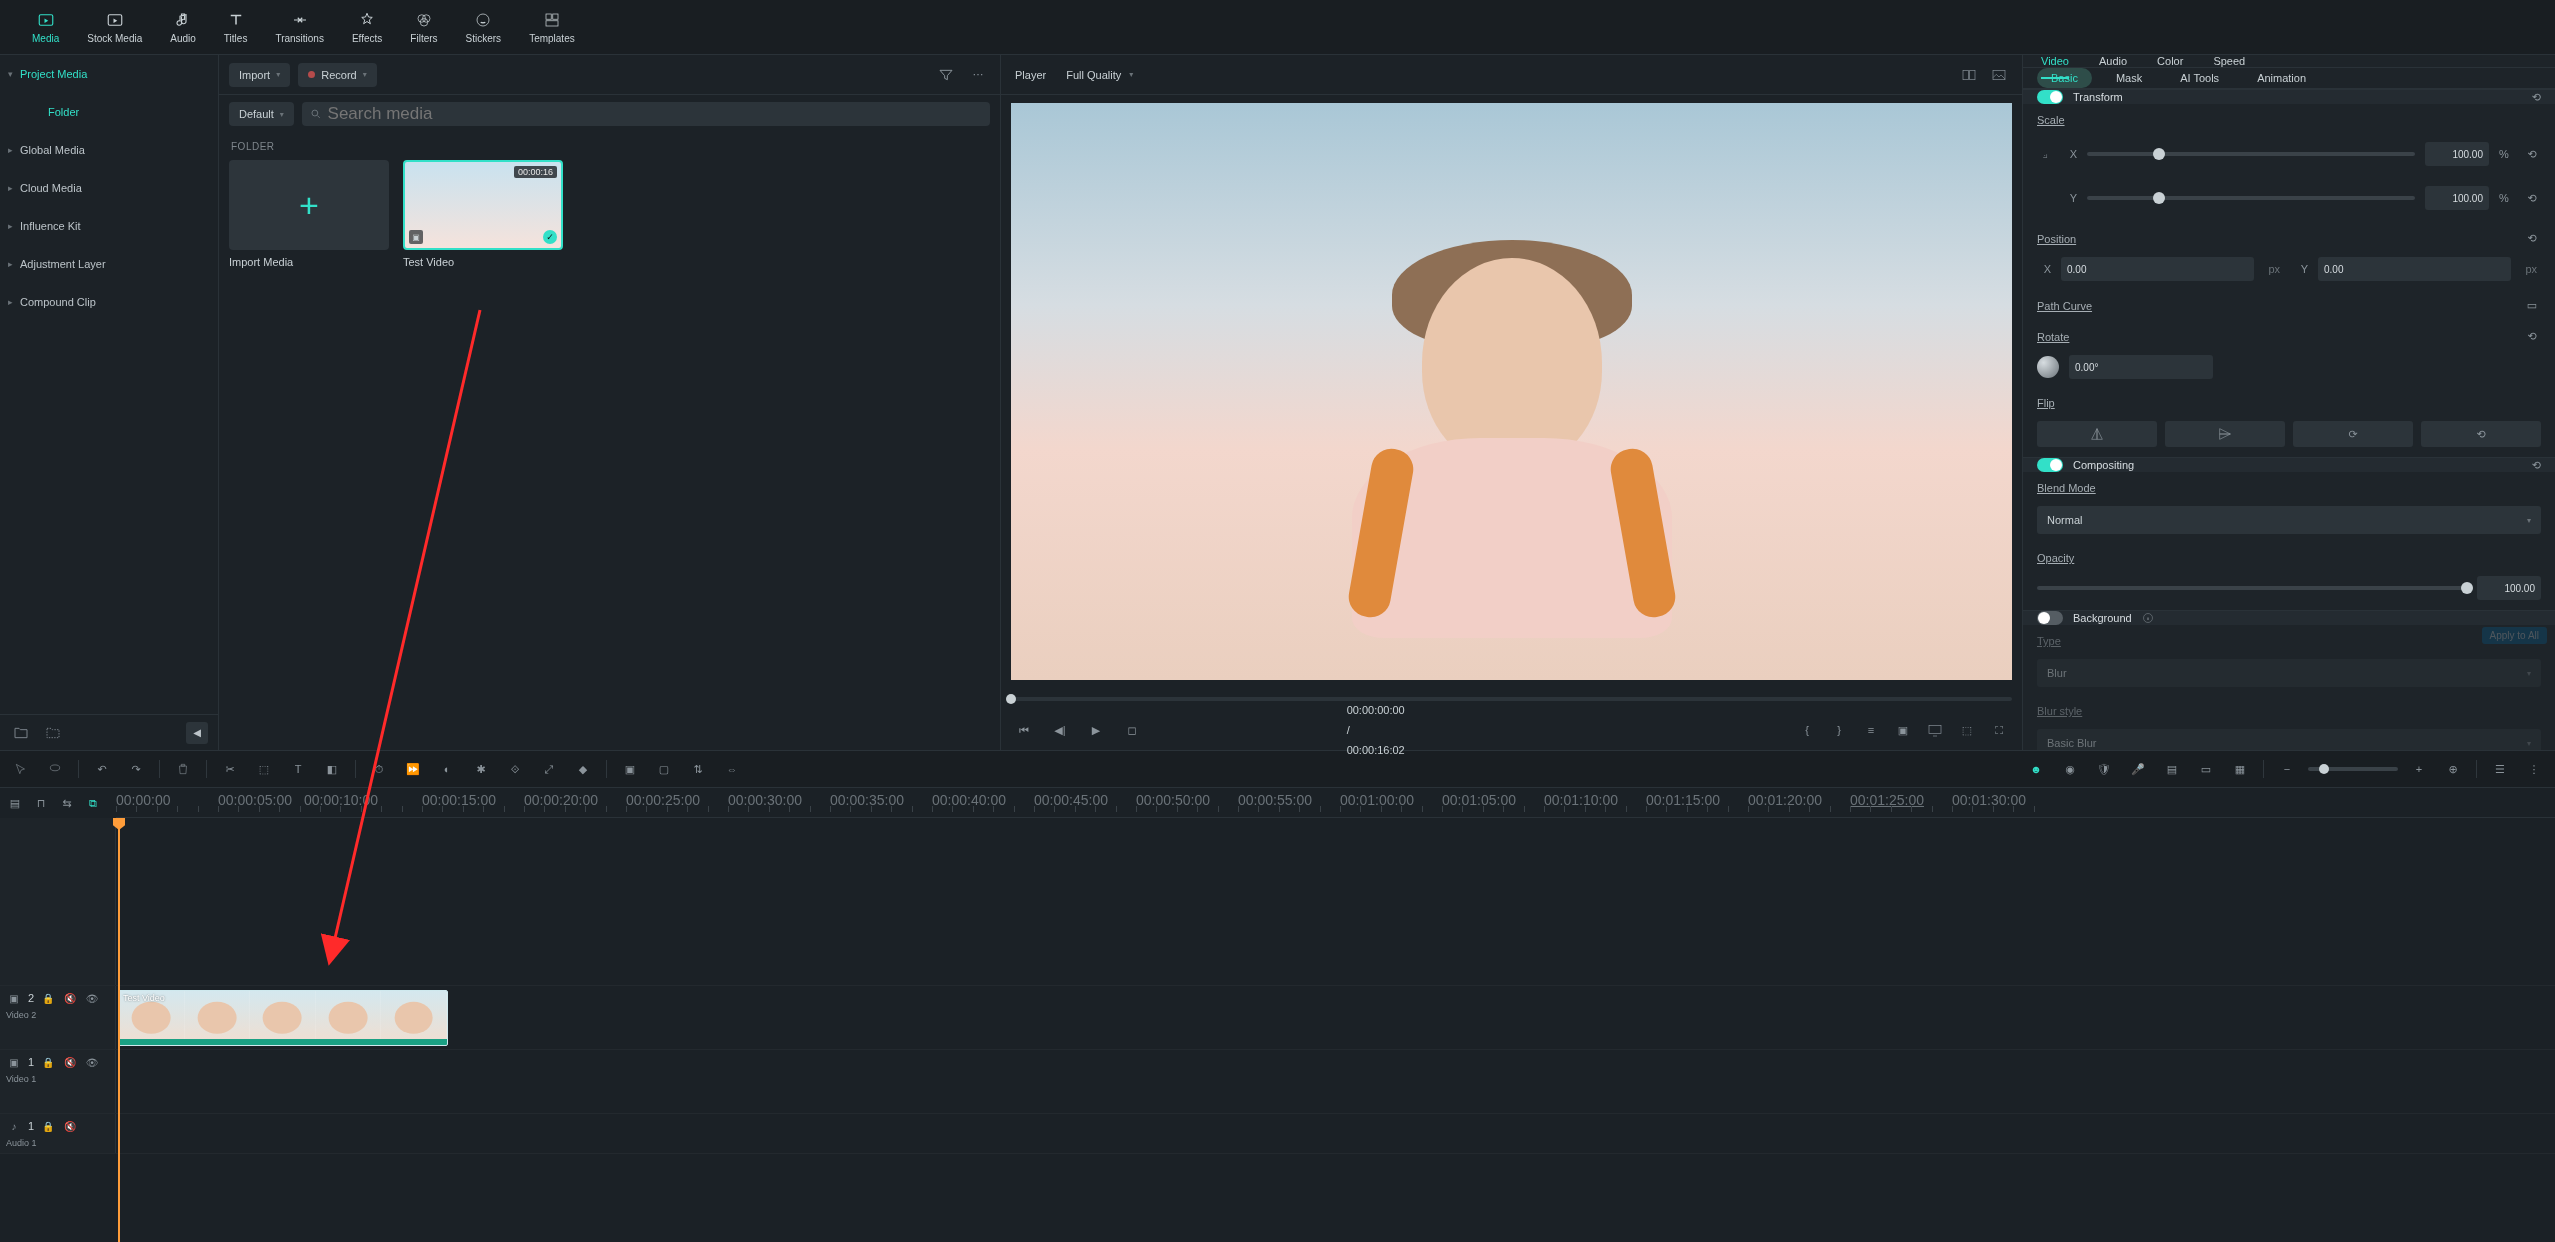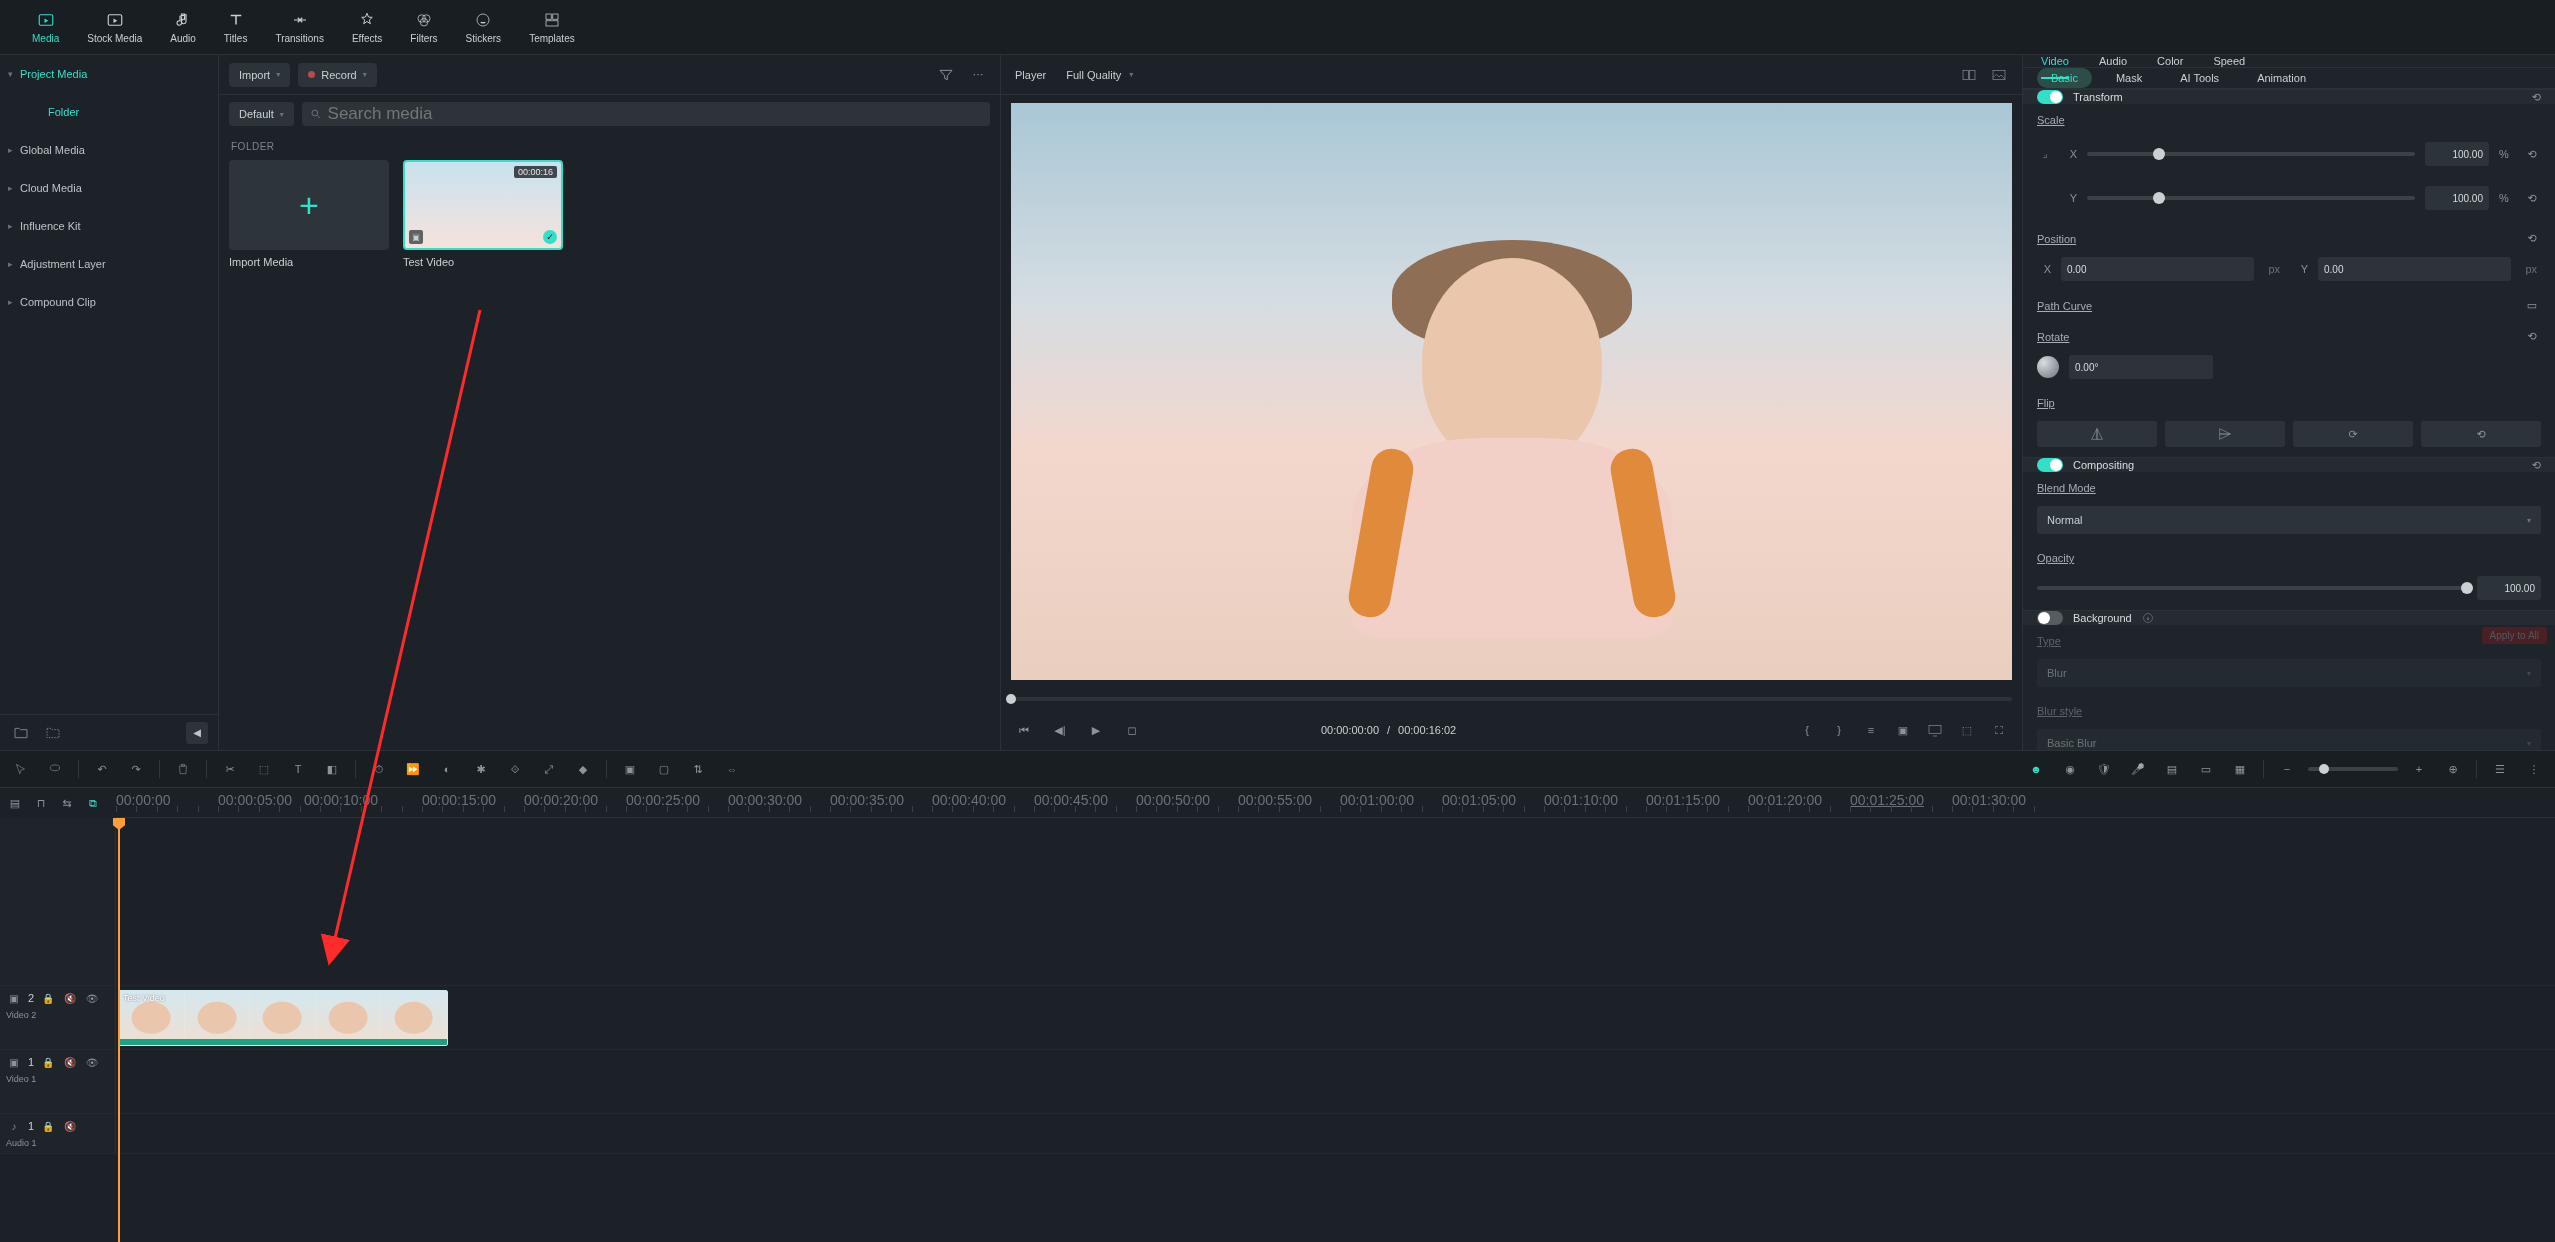--- a/index.html
+++ b/index.html
@@ -61,21 +61,21 @@
 .bust .head { width:180px; height:210px; background:#e9c6ac; border-radius:50% 50% 46% 46%; margin:0 auto; position:relative; }
 .bust .hair { position:absolute; top:-18px; left:50%; transform:translateX(-50%); width:240px; height:110px; background:#8e6f55; border-radius:50% 50% 40% 40%; }
 .bust .body { width:320px; height:200px; background:#f2cfc7; border-radius:40% 40% 10% 10%; margin:-30px auto 0; position:relative; }
 .bust .strapL,.bust .strapR{position:absolute; top:10px; width:42px; height:170px; background:#e08a3c; border-radius:20px;}
 .bust .strapL{left:8px; transform:rotate(10deg);} .bust .strapR{right:8px; transform:rotate(-10deg);}
 .prev-seek { height:22px; margin:0 10px; display:flex; align-items:center; }
 .prev-seek .bar { flex:1; height:4px; background:#2c343a; border-radius:2px; position:relative; }
 .prev-seek .bar .knob{ position:absolute; left:0; top:50%; transform:translate(-50%,-50%); width:10px; height:10px; border-radius:50%; background:#c9d1d5; }
 .prev-ctrl { height:40px; display:flex; align-items:center; padding:0 14px; gap:18px; color:#8b949b; }
 .prev-ctrl .ico { width:18px; height:18px; display:flex; align-items:center; justify-content:center; cursor:pointer; }
-.prev-ctrl .time { margin-left:auto; margin-right:auto; display:flex; gap:8px; color:#c9d1d5; }
+.prev-ctrl .time { margin-left:auto; margin-right:auto; display:flex; gap:8px; color:#c9d1d5;flex-direction:column; }
 .prev-ctrl .right { margin-left:auto; display:flex; gap:14px; }
 
 
 .insp-tabs { height:42px; display:flex; align-items:center; gap:30px; padding:0 18px; border-bottom:1px solid #2a3238; }
 .insp-tabs .t { cursor:pointer; color:#c9d1d5; }
 .insp-tabs .t.active { color:#32e0c8; position:relative; }
 .insp-tabs .t.active::after{ content:''; position:absolute; left:0; right:0; bottom:-12px; height:2px; background:#32e0c8; }
 .insp-sub { height:38px; display:flex; align-items:center; gap:10px; padding:0 14px; border-bottom:1px solid #2a3238; }
 .insp-sub .chip { padding:4px 14px; border-radius:12px; cursor:pointer; color:#c9d1d5; }
 .insp-sub .chip.active { background:#2e4d49; color:#32e0c8; }
@@ -96,21 +96,21 @@
 .row .unit { width:14px; color:#8b949b; }
 .row .reset { width:18px; color:#8b949b; cursor:pointer; text-align:center; }
 .link-ico { width:16px; height:32px; display:flex; align-items:center; justify-content:center; color:#6a7278; }
 .row input.valinput { background:#2c343a; border:none; outline:none; color:#d7dde1; font-size:10px; height:24px; border-radius:3px; padding:0 6px; flex:1; }
 .row .px { color:#6a7278; margin:0 4px; }
 .flip-btns { display:flex; gap:8px; }
 .flip-btns .b { flex:1; height:26px; background:#2c343a; border-radius:3px; display:flex; align-items:center; justify-content:center; cursor:pointer; color:#8b949b; }
 .select-box { height:28px; background:#2c343a; border-radius:3px; display:flex; align-items:center; padding:0 10px; color:#c9d1d5; cursor:pointer; }
 .select-box .chev { margin-left:auto; font-size:8px; color:#6a7278; }
 .disabled { opacity:0.45; pointer-events:none; }
-.apply-all { position:absolute; right:8px; top:2px; font-size:10px; background:#7f1d1d; padding:3px 8px; border-radius:3px; color:#8b949b; }
+.apply-all { position:absolute; right:8px; top:2px; font-size:10px; background:#0c4a6e; padding:3px 8px; border-radius:3px; color:#8b949b; }
 
 
 .tlbar { height:38px; border-top:1px solid #2a3238; border-bottom:1px solid #2a3238; display:flex; align-items:center; padding:0 8px; gap:8px; }
 .tlbar .tico { width:26px; height:26px; display:flex; align-items:center; justify-content:center; color:#8b949b; cursor:pointer; border-radius:3px; }
 .tlbar .tico svg { width:14px; height:14px; fill:currentColor; }
 .tlbar .sep { width:1px; height:18px; background:#2f373d; margin:0 2px; }
 .tlbar .spacer { flex:1; }
 .tlbar .zoom { width:90px; height:4px; background:#3a4248; border-radius:2px; position:relative; }
 .tlbar .zoom .k { position:absolute; left:18%; top:50%; transform:translate(-50%,-50%); width:10px; height:10px; border-radius:50%; background:#c9d1d5; }
 

